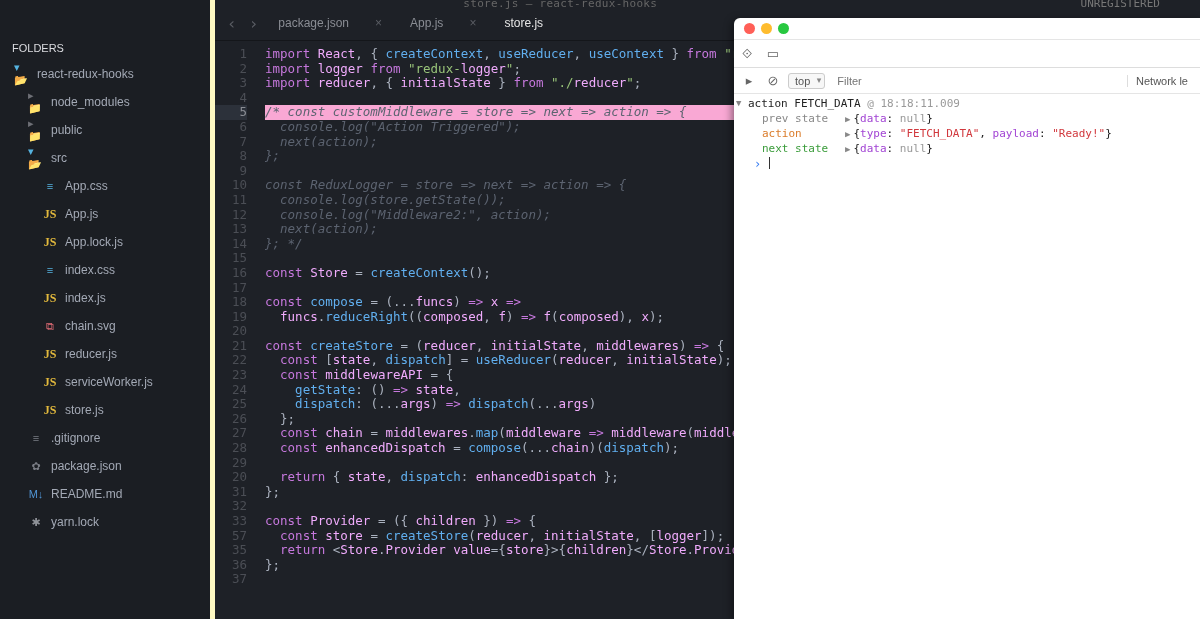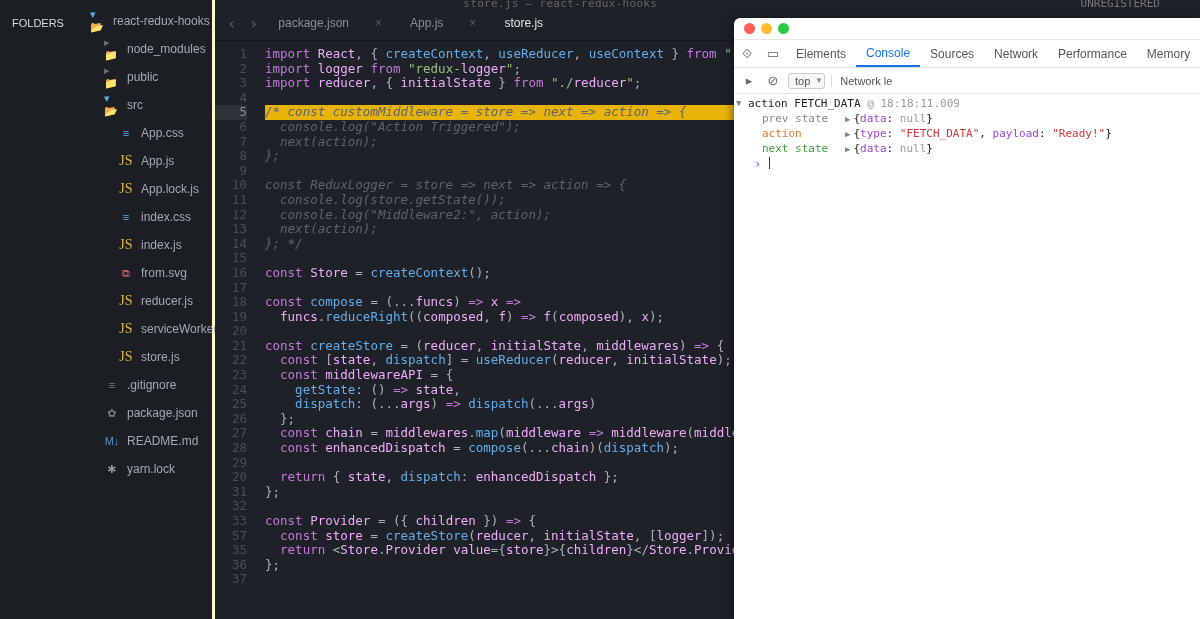--- a/index.html
+++ b/index.html
@@ -3,51 +3,51 @@
 <meta charset="utf-8">
 <style>
   *{box-sizing:border-box;margin:0;padding:0}
   body{font-family:Menlo,Consolas,monospace;font-size:12px;background:#1e2127;color:#abb2bf;width:1200px;height:619px;overflow:hidden;position:relative}
   .app{display:flex;height:100%}
   
   .macbar{position:absolute;top:-3px;left:0;right:0;height:18px;display:flex;align-items:flex-start;justify-content:space-between;color:#666;font-size:11px;padding:0 40px}
   .macbar .mid{letter-spacing:.3px}
   .macbar .right{color:#777}
   
-  .sidebar{width:215px;background:#1b1e23;border-right:3px solid #fef9c3;display:flex;flex-direction:row;padding-top:7px}
+  .sidebar{width:215px;background:#1b1e23;border-right:5px solid #fef9c3;display:flex;flex-direction:column;padding-top:32px}
   .sb-head{color:#dcdde1;font-size:11px;padding:10px 12px 6px;font-family:-apple-system,Helvetica,Arial,sans-serif}
   .tree{font-family:-apple-system,Helvetica,Arial,sans-serif;font-size:12px;color:#a3a9b5}
   .node{display:flex;align-items:center;height:28px;padding-left:14px;cursor:default}
   .node.d1{padding-left:28px}
   .node.d2{padding-left:42px}
   .icn{width:16px;height:16px;margin-right:7px;display:inline-flex;align-items:center;justify-content:center;font-size:11px}
   .fo{color:#6d6f75}
   .fo-open{color:#55b3e0}
-  .js{color:#e2b93d;font-weight:normal;font-size:14px;font-family:Menlo}
+  .js{color:#e2b93d;font-weight:bold;font-size:12px;font-family:Menlo}
   .css{color:#55b3e0}
   .svg{color:#e06c75}
   .gear{color:#7a7d85}
   .md{color:#4f93d2}
   .ast{color:#909399}
   .gi{color:#7a7d85}
   
   .main{flex:1;display:flex;flex-direction:column;min-width:0}
   .tabbar{display:flex;align-items:center;height:35px;background:#1e2127;border-bottom:1px solid #14161a;padding-left:6px;margin-top:6px}
   .nav-ar{color:#5a5d64;font-size:16px;padding:0 6px;cursor:default}
   .tab{display:flex;align-items:center;gap:26px;padding:0 14px;height:100%;color:#8a8d94;font-family:-apple-system,Helvetica,Arial,sans-serif;font-size:12px;position:relative}
   .tab.active{color:#e6e6e6}
   .tab .x{font-size:12px;color:#5a5d64}
   
   .editor{flex:1;display:flex;overflow:hidden;font-size:12.5px;line-height:14.6px}
   .gut{width:40px;text-align:right;color:#4b4e55;padding:6px 8px 0 0;user-select:none;background:#1e2127}
   .gut div{height:14.6px}
   .gut .hl{background:#2c313a;color:#8a8d94}
   .code{flex:1;padding:6px 0 0 10px;white-space:pre;overflow:hidden}
   .ln{height:14.6px;display:block}
-  .ln.hl{background:#eab308}
+  .ln.hl{background:#f9a8d4}
   
   .kw{color:#c678dd}.fn{color:#61afef}.str{color:#98c379}.va{color:#f0abfc}.cm{color:#5c6370;font-style:italic}
   
   .devtools{position:absolute;top:18px;right:-2px;width:468px;height:601px;background:#fff;color:#222;font-family:-apple-system,Helvetica,Arial,sans-serif;box-shadow:-2px 2px 8px rgba(0,0,0,.45);border-radius:6px 0 0 0;overflow:hidden;display:flex;flex-direction:column}
   .dt-titlebar{display:flex;align-items:center;height:22px;padding:0 10px;gap:6px;border-bottom:1px solid #e5e5e5}
   .dot{width:11px;height:11px;border-radius:50%}
   .r{background:#ff5f57}.y{background:#febc2e}.g{background:#28c840}
   .dt-title{flex:1;text-align:right;color:#777;font-size:11px;padding-right:4px}
   .dt-tabs{display:flex;align-items:center;height:28px;border-bottom:1px solid #ddd;font-size:12px;color:#555}
   .dt-ico{width:26px;display:flex;justify-content:center;color:#666;font-size:13px}
@@ -114,21 +114,21 @@
         <div class="node d2">
           <span class="icn css">≡</span>
           <span>index.css</span>
         </div>
         <div class="node d2">
           <span class="icn js">JS</span>
           <span>index.js</span>
         </div>
         <div class="node d2">
           <span class="icn svg">⧉</span>
-          <span>from.svg</span>
+          <span>chain.svg</span>
         </div>
         <div class="node d2">
           <span class="icn js">JS</span>
           <span>reducer.js</span>
         </div>
         <div class="node d2">
           <span class="icn js">JS</span>
           <span>serviceWorker.js</span>
         </div>
         <div class="node d2">
@@ -219,33 +219,26 @@
 
 <div class="devtools">
   <div class="dt-titlebar">
     <span class="dot r"></span>
     <span class="dot y"></span>
     <span class="dot g"></span>
   </div>
   <div class="dt-tabs">
     <span class="dt-ico">⟐</span>
     <span class="dt-ico">▭</span>
-    <div id="dtabs" style="display:flex;height:100%">
-        <div class="dt-tab">Elements</div>
-        <div class="dt-tab act">Console</div>
-        <div class="dt-tab">Sources</div>
-        <div class="dt-tab">Network</div>
-        <div class="dt-tab">Performance</div>
-        <div class="dt-tab">Memory</div>
-      </div>
   </div>
   <div class="dt-toolbar">
     <span class="dt-ico" style="width:18px">▸</span>
     <span class="dt-ico" style="width:18px">⊘</span>
     <span class="dt-sel">top</span>
+    <input class="dt-filter" placeholder="Filter" style="">
     <span class="dt-lvl">Network le</span>
   </div>
   <div class="dt-log">
     <div class="log-row">
       <span class="dis">▼</span>
       <span class="obj"><span>action FETCH_DATA</span> <span style="color:#999">@ 18:18:11.009</span></span>
     </div>
     <div class="log-row" style="padding-left:28px">
       <span class="k-prev" style="width:80px;display:inline-block">prev state</span>
       <span class="obj"><span class="tri">▶</span>{<span class="prop">data</span>: <span class="nul">null</span>}</span>

